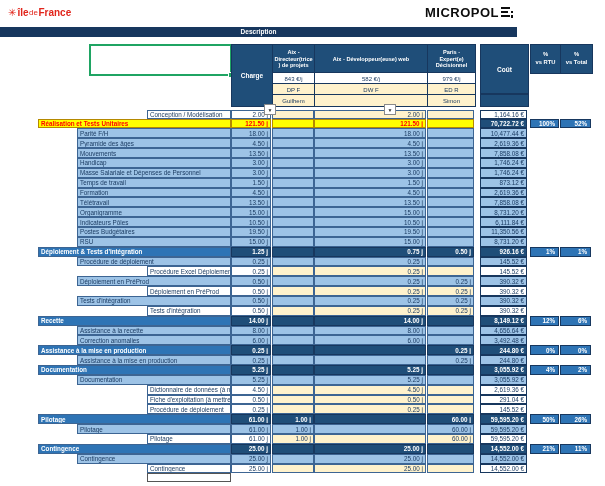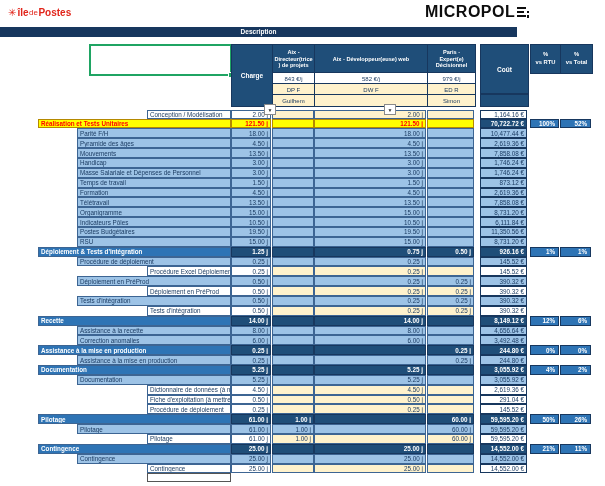--- a/index.html
+++ b/index.html
@@ -7,21 +7,21 @@
     width:605px;height:486px;position:relative;overflow:hidden;background:#fff;
     font-family:"Liberation Sans",sans-serif;color:#17375E;
   }
   .abs{position:absolute;}
   
   #idf-logo{left:8px;top:5px;height:14px;display:flex;align-items:center;color:#E1251B;}
   #idf-logo .star{font-size:10px;margin-right:1px;}
   #idf-logo .b{font-weight:bold;font-size:10px;}
   #idf-logo .s{font-size:8px;font-weight:normal;padding:0 0.5px;}
   #mp-logo{left:425px;top:5px;height:14px;display:flex;align-items:center;color:#0d0d0d;}
-  #mp-logo .txt{font-weight:bold;font-size:16px;letter-spacing:0.5px;}
+  #mp-logo .txt{font-weight:bold;font-size:13px;letter-spacing:0.5px;}
   .mp-e{display:inline-flex;flex-direction:column;justify-content:center;gap:1.5px;margin-left:1.5px;}
   .mp-e i{display:block;width:9px;height:2.2px;background:#0d0d0d;}
   .mp-e i:nth-child(2){width:7px;}
   .mp-dots{display:inline-flex;flex-direction:column;justify-content:flex-end;gap:2px;margin-left:1.5px;height:11px;}
   .mp-dots i{display:block;width:2.2px;height:2.2px;background:#0d0d0d;}
   
   #desc-bar{left:0;top:27px;width:517px;height:10px;background:#17375E;color:#fff;
     font-size:6.5px;font-weight:bold;text-align:center;line-height:10px;}
   
   #sel-box{left:89px;top:44px;width:139px;height:28px;background:#fff;border:2px solid #1FA463;}
@@ -73,21 +73,21 @@
     background:#FFFF00;color:#FF0000;font-weight:bold;border-color:#b58900;}
   #tail-cell{left:147px;top:473px;width:84px;height:9px;background:#fff;border:0.5px solid #555;box-sizing:border-box;}
 </style>
 </head>
 <body>
 
 <div class="abs" id="idf-logo">
   <span class="star">✳</span>
     <span class="b">île</span>
     <span class="s">de</span>
-    <span class="b">Postes</span>
+    <span class="b">France</span>
 </div>
 <div class="abs" id="mp-logo">
   <span class="txt">MICROPOL</span>
   <span class="mp-e">
       <i></i>
       <i></i>
       <i></i>
     </span>
   <span class="mp-dots">
       <i></i>

